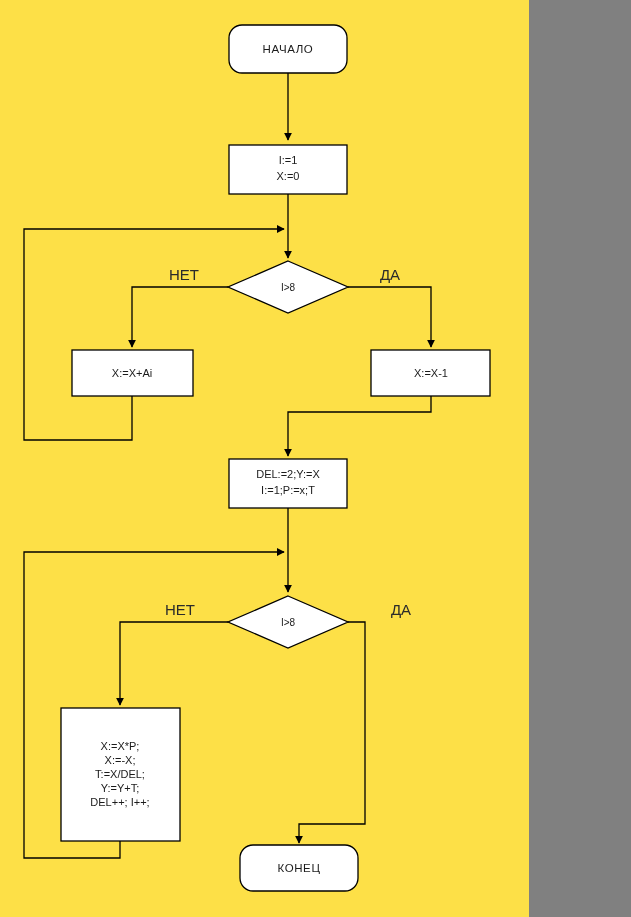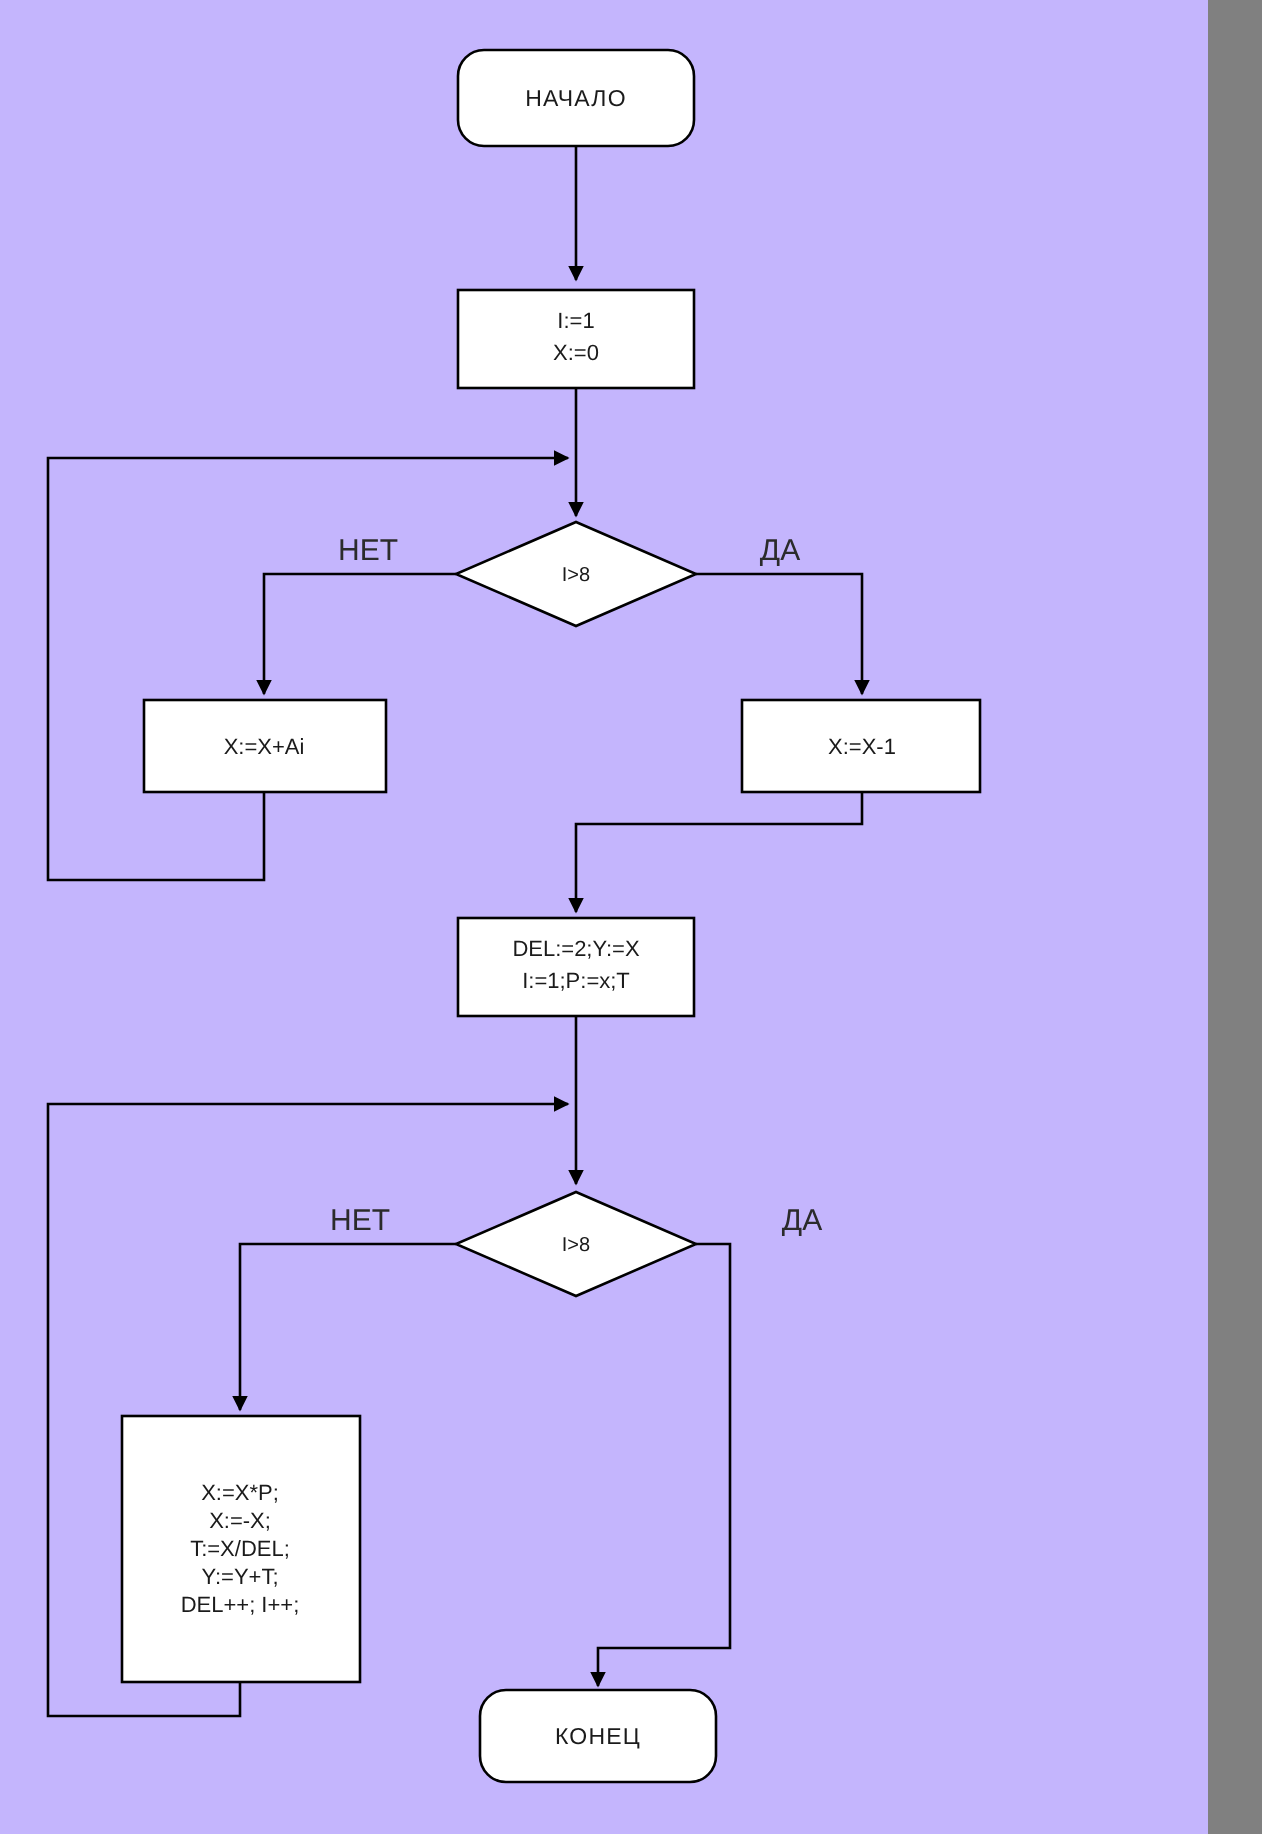--- a/index.html
+++ b/index.html
@@ -8,23 +8,23 @@
     background: #808080;
   }
   body {
     width: 631px;
     height: 917px;
     font-family: "Liberation Sans", sans-serif;
     overflow: hidden;
   }
   #flowchart-root {
     position: relative;
-    width: 604px;
+    width: 529px;
     height: 917px;
-    background: #c4b5fd;
+    background: #fde047;
   }
   svg.chart-canvas {
     display: block;
     width: 631px;
     height: 917px;
   }
   .node-shape {
     fill: #ffffff;
     stroke: #000000;
     stroke-width: 1.3;

